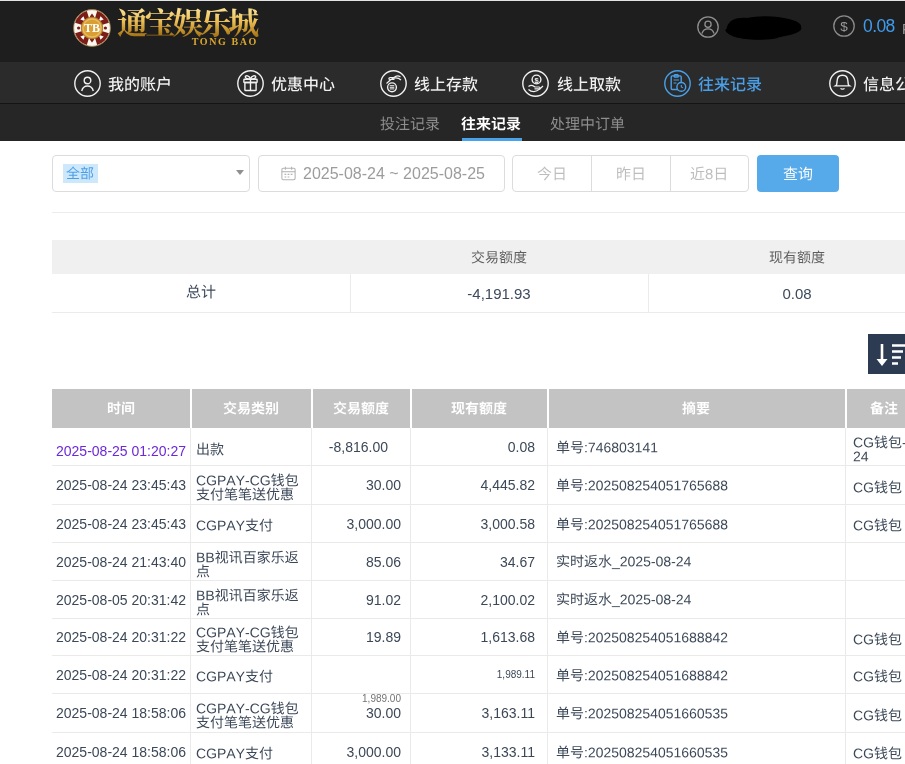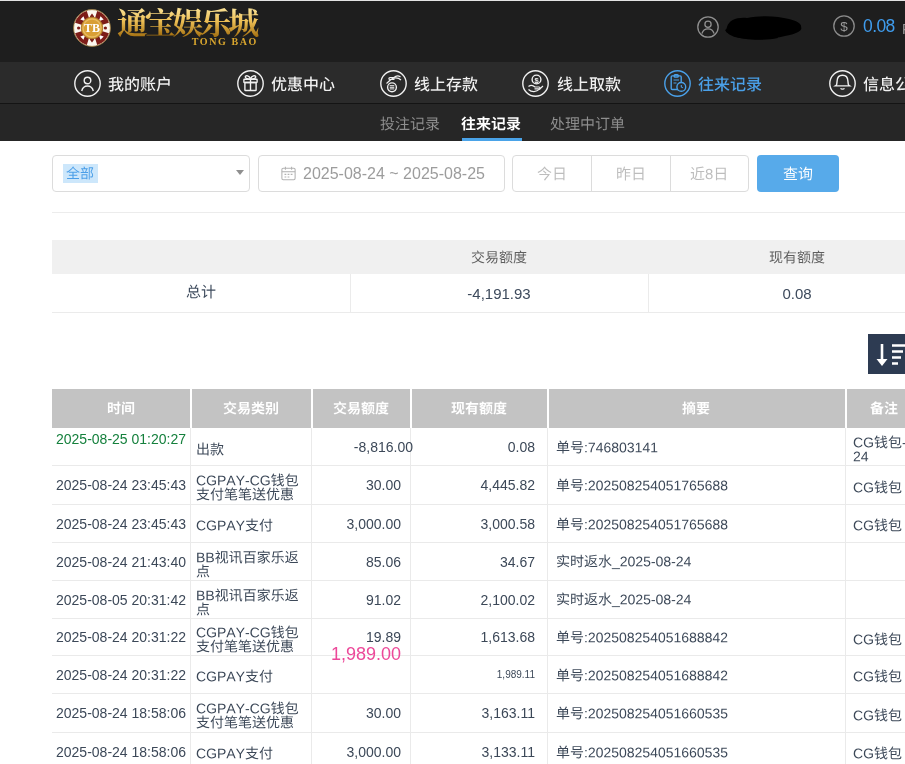--- a/index.html
+++ b/index.html
@@ -357,32 +357,32 @@
         <use href="#b6ce8" x="1000"></use>
       </g>
     </svg>
   </div>
 <div class="abs" style="left:52px;top:465px;width:871px;height:1px;background:#eaeaea"></div>
 <div class="abs" style="left:190px;top:428px;width:1px;height:38px;background:#eaeaea"></div>
 <div class="abs" style="left:311px;top:428px;width:1px;height:38px;background:#eaeaea"></div>
 <div class="abs" style="left:410px;top:428px;width:1px;height:38px;background:#eaeaea"></div>
 <div class="abs" style="left:547px;top:428px;width:1px;height:38px;background:#eaeaea"></div>
 <div class="abs" style="left:845px;top:428px;width:1px;height:38px;background:#eaeaea"></div>
-<div class="abs fc" style="left:52px;top:420px;width:138px;height:38px;justify-content:center;font-size:14px;color:#15803d">2025-08-25 01:20:27</div>
+<div class="abs fc" style="left:52px;top:432px;width:138px;height:38px;justify-content:center;font-size:14px;color:#6d28d9">2025-08-25 01:20:27</div>
 <div class="abs" style="left:196px;top:429.5px;height:38px;display:flex;flex-direction:column;justify-content:center">
     <div>
       <svg style="display:block;" width="28.0" height="14.0" viewBox="0 -880 2000 1000">
         <g fill="#3c4858">
           <use href="#r51fa" x="0"></use>
           <use href="#r6b3e" x="1000"></use>
         </g>
       </svg>
     </div>
   </div>
-<div class="abs fc" style="left:323px;top:428px;width:99px;height:38px;justify-content:flex-end;padding-right:9px;font-size:14px;color:#3c4858">-8,816.00</div>
+<div class="abs fc" style="left:298px;top:428px;width:99px;height:38px;justify-content:flex-end;padding-right:9px;font-size:14px;color:#3c4858">-8,816.00</div>
 <div class="abs fc" style="left:410px;top:428px;width:137px;height:38px;justify-content:flex-end;padding-right:12px;font-size:14px;color:#3c4858">0.08</div>
 <div class="abs fc" style="left:556px;top:428px;height:38px">
     <svg style="display:block;" width="102.0" height="14.0" viewBox="0 -880 7283 1000">
       <g fill="#3c4858">
         <use href="#r5355" x="0"></use>
         <use href="#r53f7" x="1000"></use>
         <use href="#L3a" x="2000"></use>
         <use href="#L37" x="2278"></use>
         <use href="#L34" x="2834"></use>
         <use href="#L36" x="3390"></use>
@@ -758,21 +758,21 @@
           <use href="#L47" x="722"></use>
           <use href="#L50" x="1500"></use>
           <use href="#L41" x="2167"></use>
           <use href="#L59" x="2834"></use>
           <use href="#r652f" x="3501"></use>
           <use href="#r4ed8" x="4501"></use>
         </g>
       </svg>
     </div>
   </div>
-<div class="abs fc" style="left:311px;top:635px;width:99px;height:38.59999999999991px;justify-content:flex-end;padding-right:9px;font-size:18px;color:#ec4899">1,989.00</div>
+<div class="abs fc" style="left:311px;top:679px;width:99px;height:38.59999999999991px;justify-content:flex-end;padding-right:9px;font-size:10px;color:#737373">1,989.00</div>
 <div class="abs fc" style="left:410px;top:655.7px;width:137px;height:38.59999999999991px;justify-content:flex-end;padding-right:12px;font-size:10px;color:#3c4858">1,989.11</div>
 <div class="abs fc" style="left:556px;top:655.7px;height:38.59999999999991px">
     <svg style="display:block;" width="172.0" height="14.0" viewBox="0 -880 12289 1000">
       <g fill="#3c4858">
         <use href="#r5355" x="0"></use>
         <use href="#r53f7" x="1000"></use>
         <use href="#L3a" x="2000"></use>
         <use href="#L32" x="2278"></use>
         <use href="#L30" x="2834"></use>
         <use href="#L32" x="3390"></use>

